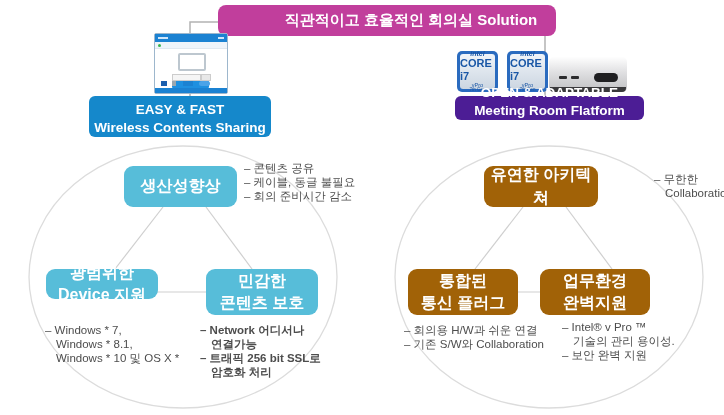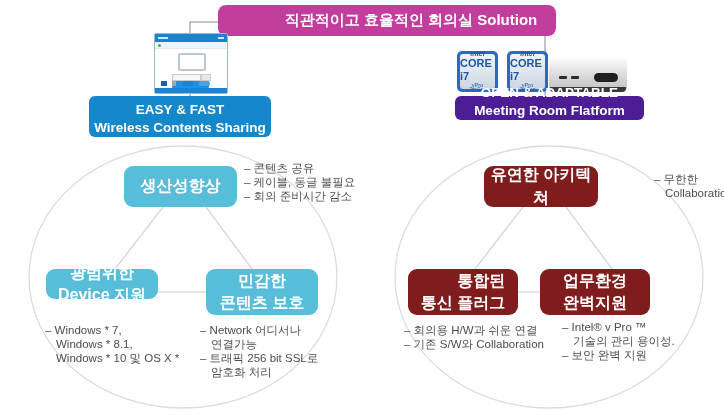--- a/index.html
+++ b/index.html
@@ -13,21 +13,21 @@
 
   .hdr{position:absolute;border-radius:6px;color:#fff;text-align:center;display:flex;flex-direction:column;
        justify-content:flex-end;font-size:13.5px;font-weight:600;line-height:1.32;}
   .hdr.blue{left:89px;top:96px;width:182px;height:41px;background:#1588cb;}
   .hdr.orange{left:455px;top:96px;width:189px;height:24px;background:#4c1d95;}
 
   .node{position:absolute;border-radius:9px;color:#fff;font-weight:bold;font-size:16px;
         display:flex;align-items:center;justify-content:center;text-align:center;
         white-space:pre-line;line-height:1.4;}
   .node.blue{background:#57bdd9;}
-  .node.orange{background:#7f1d1d;}
+  .node.orange{background:#a16207;}
 
   .bullets{position:absolute;color:#4d4d4d;font-size:11.5px;line-height:1.22;}
   .bullets>div{white-space:pre-line;padding-left:11px;text-indent:-11px;}
 
   
   .appwin{left:154px;top:33px;width:72px;height:59px;background:#fff;border:1px solid #9db7cd;border-radius:2px;}
   .appwin .tbar{position:absolute;left:0;top:0;right:0;height:8px;background:#1b82d2;}
   .appwin .tdot{position:absolute;width:10px;height:2px;background:#cfe6fa;top:3px;left:3px;}
   .appwin .tdot.r{left:auto;right:3px;width:6px;}
   .appwin .sub{position:absolute;left:0;top:8px;right:0;height:6px;background:#eef4fa;border-bottom:1px solid #e0e8f0;}
@@ -130,38 +130,38 @@
     <span>Meeting Room Flatform</span>
   </div>
 
   <div class="node blue" style="left:124px;top:166px;width:113px;height:41px;">생산성향상</div>
   <div class="node blue" style="left:46px;top:269px;width:112px;height:30px;">광범위한
 Device 지원</div>
   <div class="node blue" style="left:206px;top:269px;width:112px;height:46px;">민감한
 콘텐츠 보호</div>
 
   <div class="node orange" style="left:484px;top:166px;width:114px;height:41px;">유연한 아키텍쳐</div>
-  <div class="node orange" style="left:408px;top:269px;width:110px;height:46px;text-align:right;">통합된
+  <div class="node orange" style="left:408px;top:269px;width:110px;height:46px;">통합된
 통신 플러그</div>
   <div class="node orange" style="left:540px;top:269px;width:110px;height:46px;">업무환경
 완벽지원</div>
 
   <div class="bullets" style="left:244px;top:161px;">
     <div>– 콘텐츠 공유</div>
     <div>– 케이블, 동글 불필요</div>
     <div>– 회의 준비시간 감소</div>
   </div>
 
   <div class="bullets" style="left:45px;top:323px;">
     <div>– Windows * 7,
 Windows * 8.1,
 Windows * 10 및 OS X *</div>
   </div>
 
-  <div class="bullets" style="left:200px;top:323px;">
+  <div class="bullets" style="left:200px;top:323px;font-weight:bold;">
     <div>– Network 어디서나
 연결가능</div>
     <div>– 트래픽 256 bit SSL로
 암호화 처리</div>
   </div>
 
   <div class="bullets" style="left:606px;top:172px;margin-left:48px;">
     <div>– 무한한 Collaboration</div>
   </div>
 

